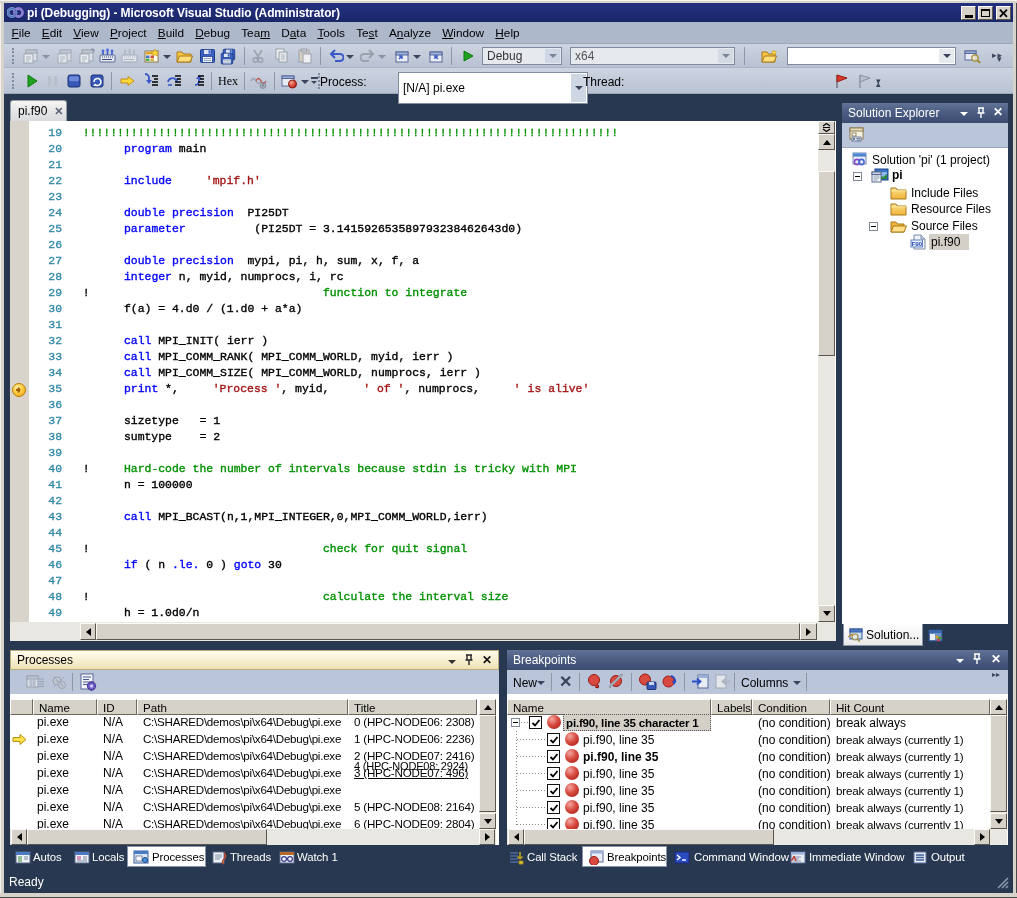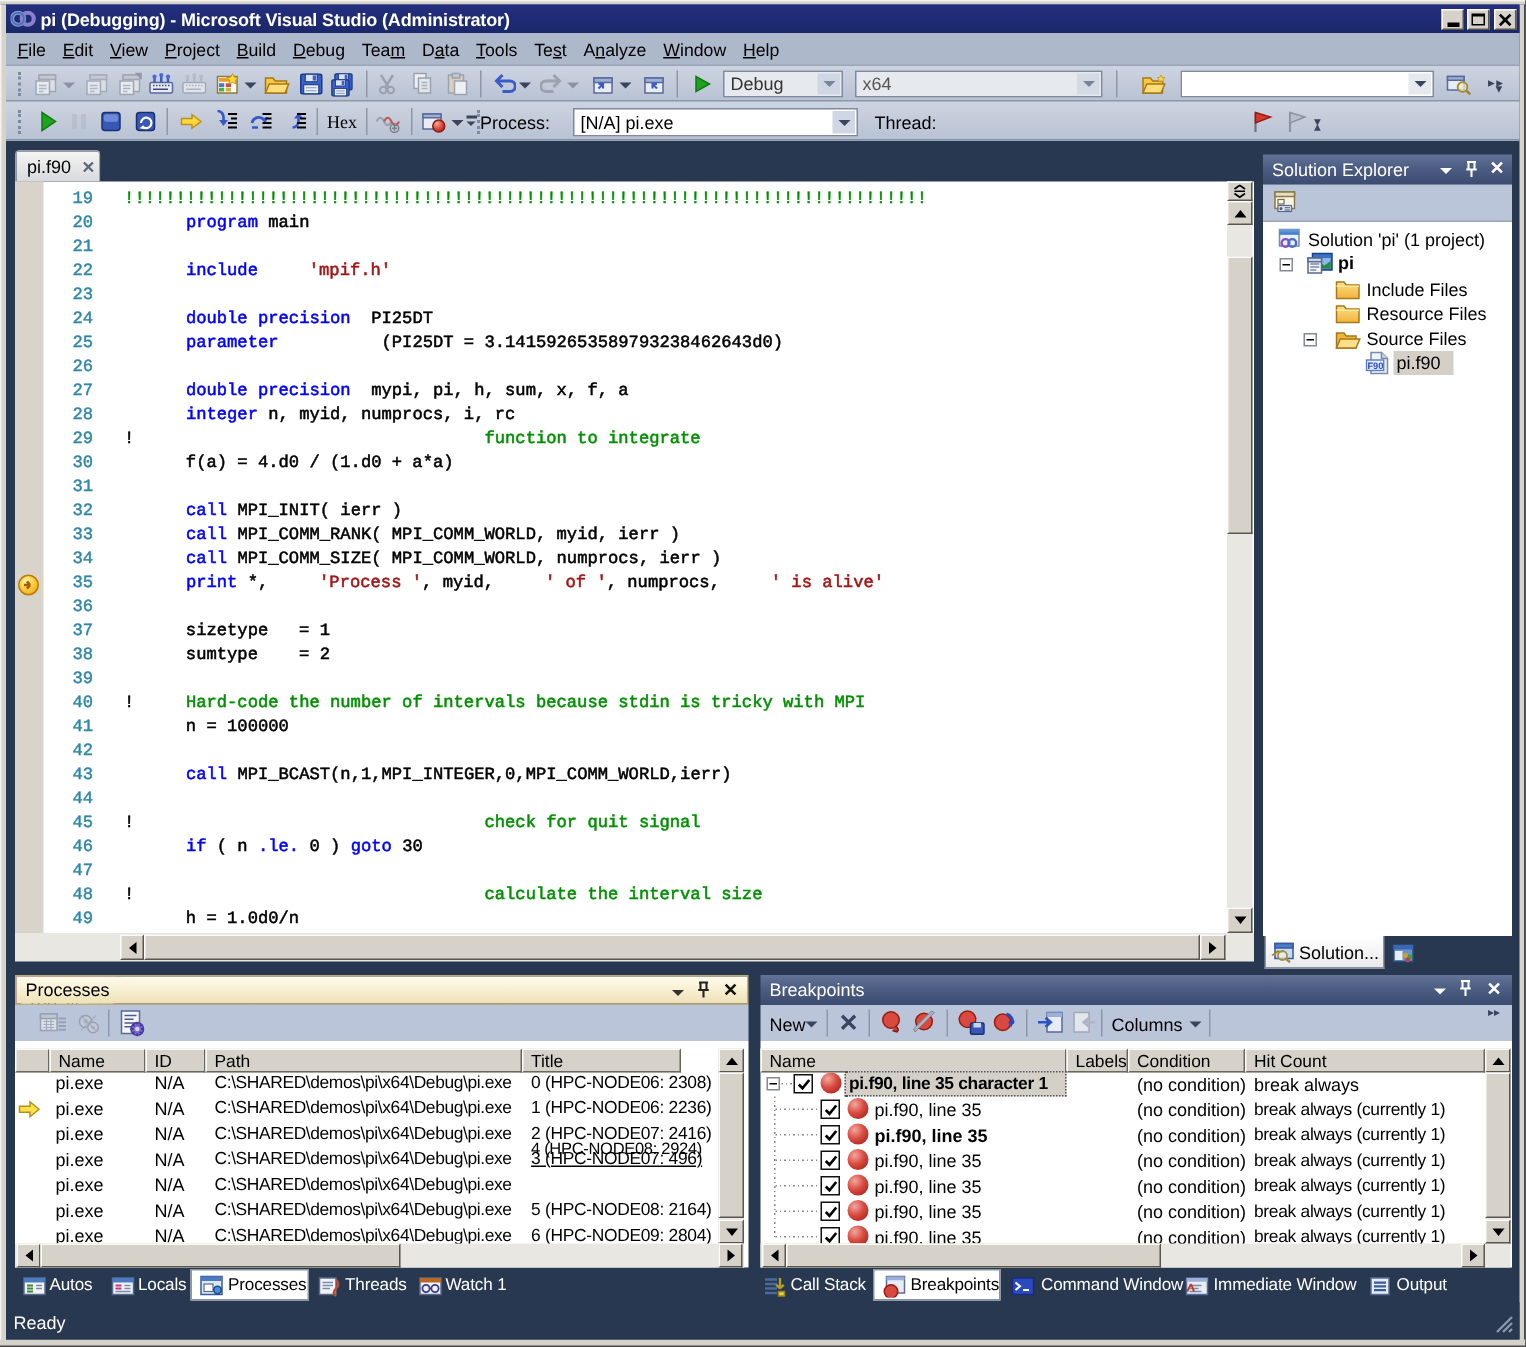--- a/index.html
+++ b/index.html
@@ -267,21 +267,21 @@
         </radialGradient>
       </defs>
     </svg>
 <span class="abs arr-dn" style="left:297px;top:12px;border-top-color:#39455c;"></span>
 <div class="abs" style="left:307px;top:9px;">
       <div style="width:7px;height:2px;background:#39455c;"></div>
       <div style="margin-top:1.5px;width:0;height:0;border-left:3.5px solid transparent;border-right:3.5px solid transparent;border-top:3.5px solid #39455c;"></div>
     </div>
 <div class="abs grip" style="left:314px;top:5px;"></div>
 <div class="abs" style="left:316px;top:7px;">Process:</div>
-<div class="abs combo" style="left:378px;top:4px;width:190px;height:19px;">[N/A] pi.exe<span class="da">
+<div class="abs combo" style="left:394px;top:4px;width:190px;height:32px;">[N/A] pi.exe<span class="da">
         <span class="arr-dn"></span>
       </span></div>
 <div class="abs" style="left:579px;top:7px;">Thread:</div>
 <svg class="abs" style="left:830px;top:5px;" width="16" height="17" viewBox="0 0 16 17">
       <path d="M3 2 V15" stroke="#6a7080" stroke-width="1.4"></path>
       <path d="M3 2 L13 5 L3 9 z" fill="#d83a2a" stroke="#9a1a10"></path>
     </svg>
 <svg class="abs" style="left:853px;top:5px;" width="16" height="17" viewBox="0 0 16 17">
       <path d="M3 2 V15" stroke="#8a93a3" stroke-width="1.4"></path>
       <path d="M3 2 L13 5 L3 9 z" fill="#b8bfca" stroke="#8a93a3"></path>
@@ -520,21 +520,21 @@
       <circle cx="13.5" cy="14" r="4.2" fill="#7a6ad8" stroke="#4a3a98"></circle>
       <circle cx="13.5" cy="14" r="1.5" fill="#d8d4f0"></circle>
       <path d="M13.5 9.2 v2 M13.5 16.8 v2 M9 14 h2 M16 14 h2 M10.4 10.9 l1.4 1.4 M15.2 15.8 l1.4 1.4 M10.4 17.1 l1.4 -1.4 M15.2 12.2 l1.4 -1.4" stroke="#4a3a98" stroke-width="1.2"></path>
     </svg>
 </div>
 <div class="abs" style="left:10px;top:694px;width:489px;height:151px;background:#fff;"></div>
 <div class="hdrcell" style="left:10px;top:699px;width:23px;"></div>
 <div class="hdrcell" style="left:33px;top:699px;width:64px;">Name</div>
 <div class="hdrcell" style="left:97px;top:699px;width:40px;">ID</div>
 <div class="hdrcell" style="left:137px;top:699px;width:211px;">Path</div>
-<div class="hdrcell" style="left:348px;top:699px;width:106px;">Title</div>
+<div class="hdrcell" style="left:348px;top:699px;width:129px;">Title</div>
 <div class="abs" style="left:479px;top:699px;width:17px;height:146px;background:#e9e7e1;"></div>
 <div class="abs sbbtn" style="left:479px;top:699px;width:17px;height:16px;">
     <div class="tri-up"></div>
   </div>
 <div class="abs thumb" style="left:479px;top:715px;width:17px;height:97px;"></div>
 <div class="abs sbbtn" style="left:479px;top:813px;width:17px;height:16px;">
     <div class="tri-dn"></div>
   </div>
 <div class="abs" style="left:37px;top:715px;font-size:12px;">pi.exe</div>
 <div class="abs" style="left:103px;top:715px;font-size:12px;">N/A</div>

